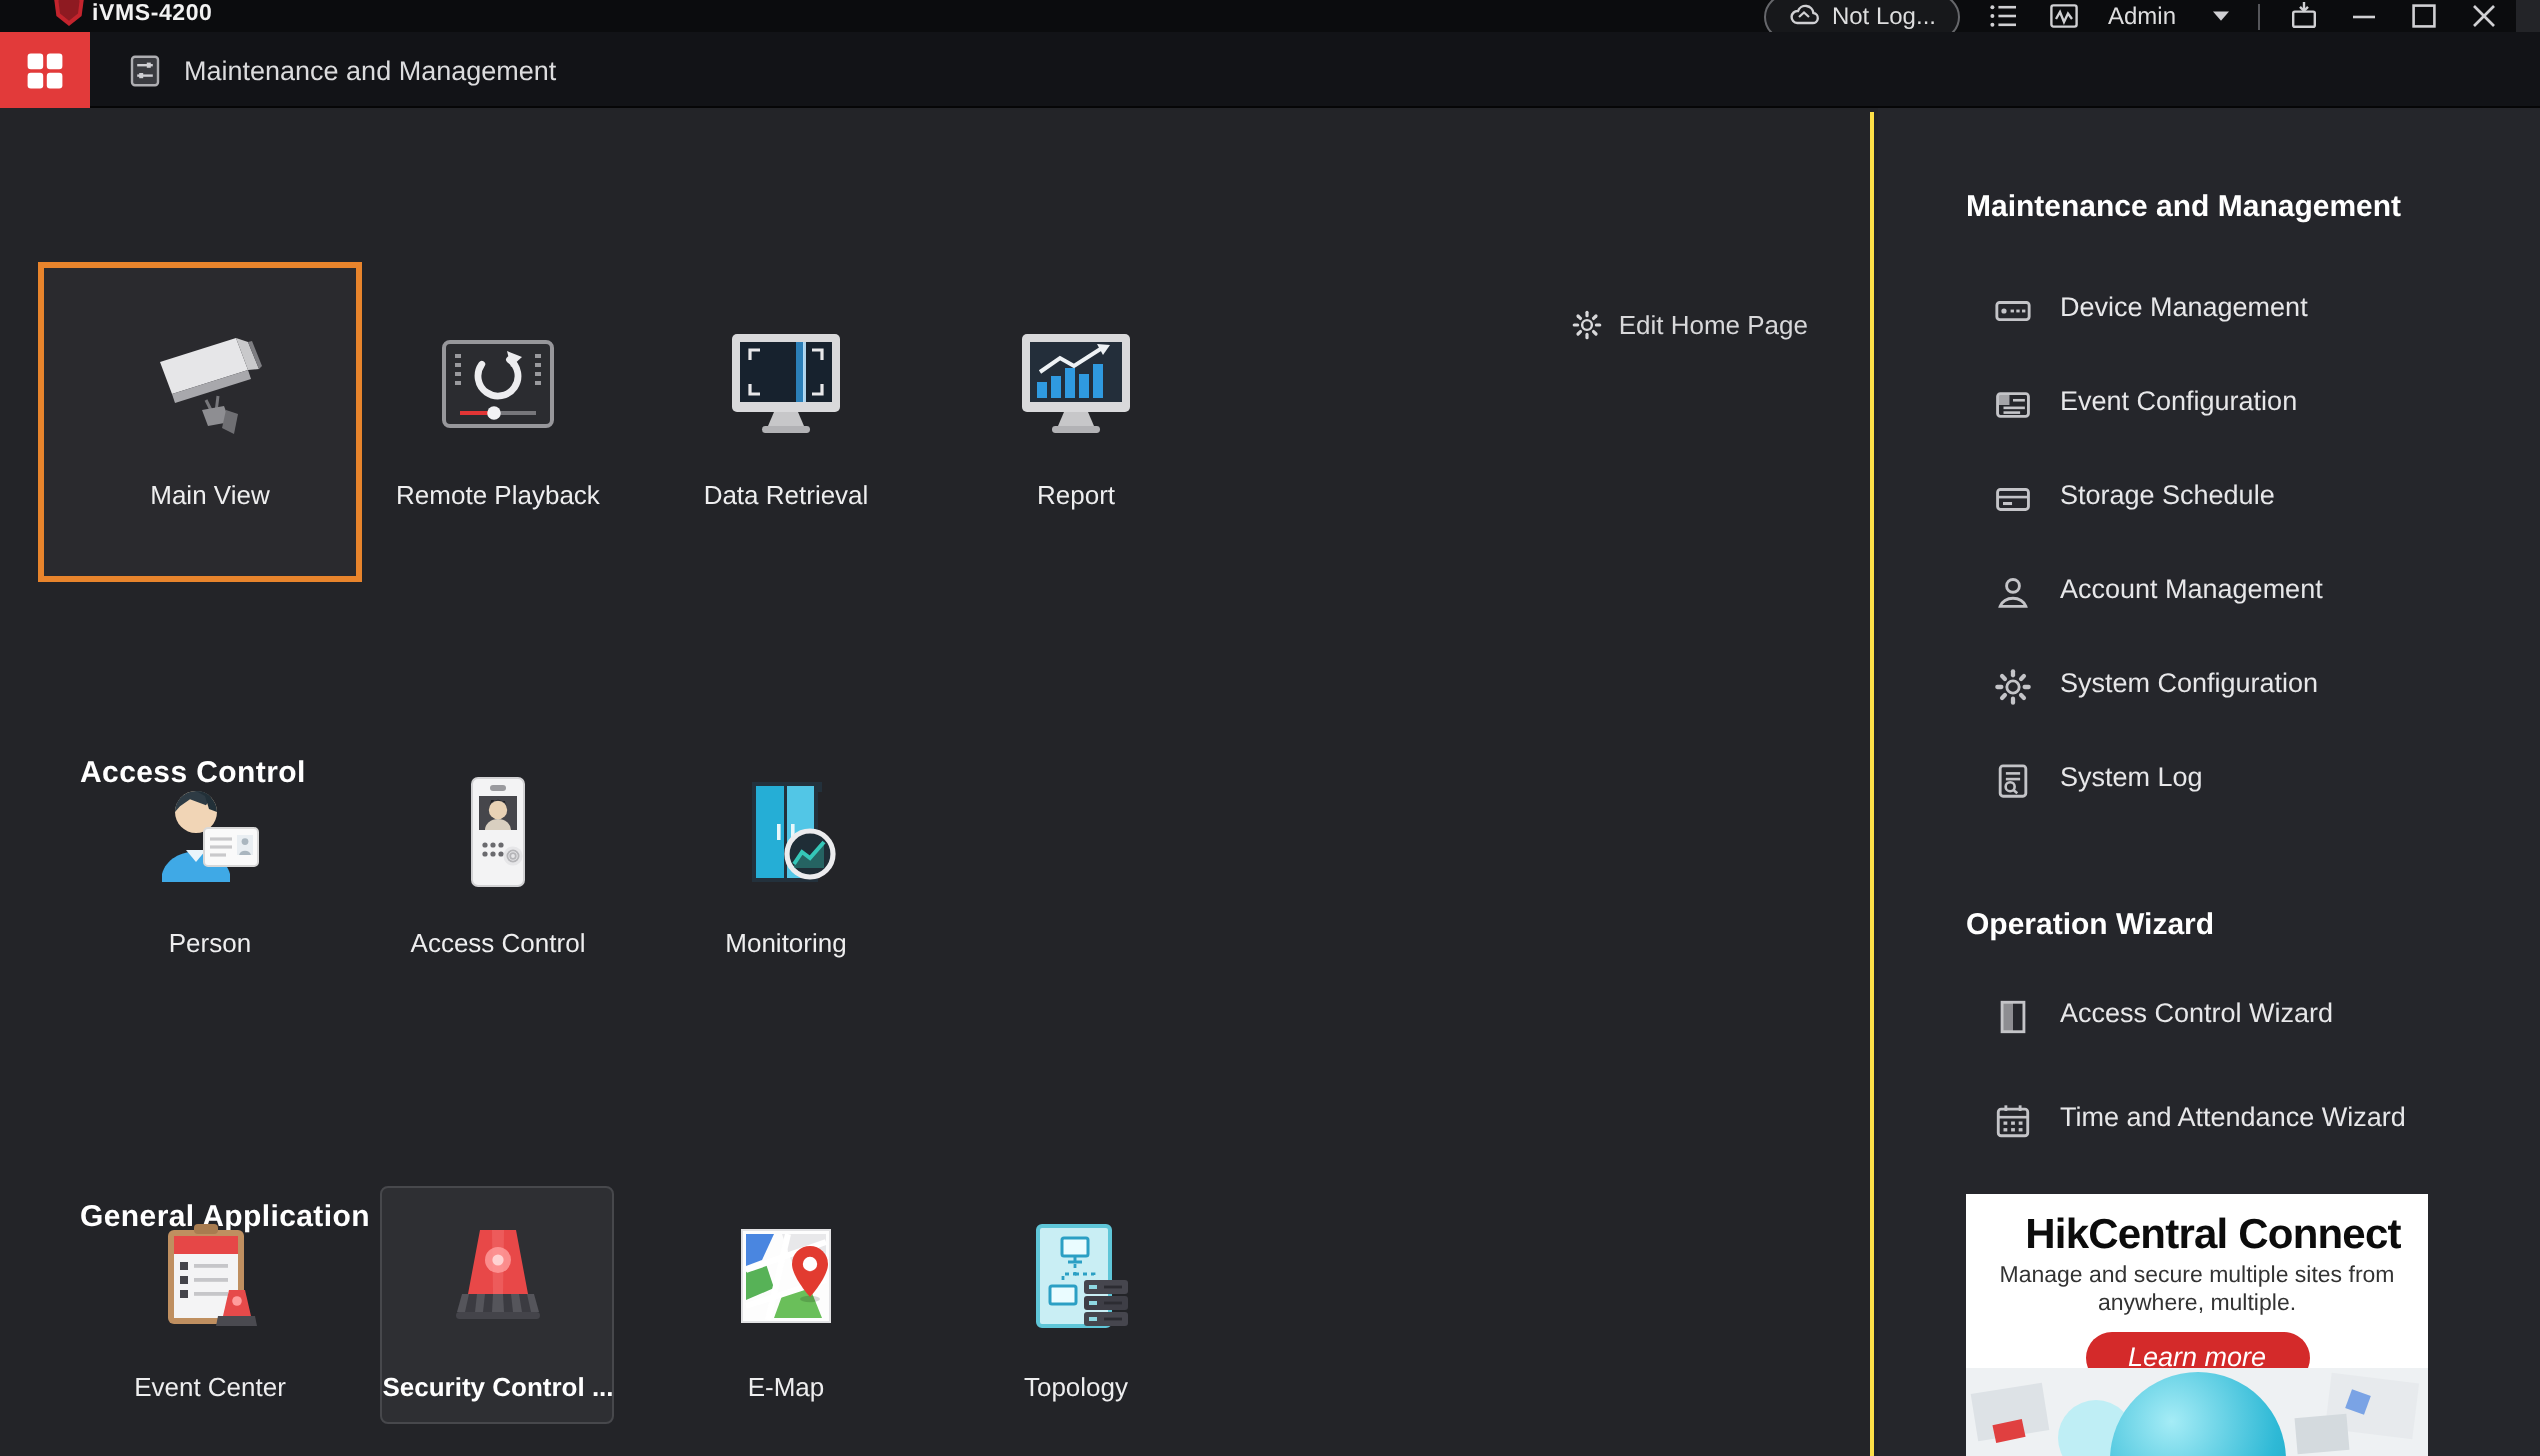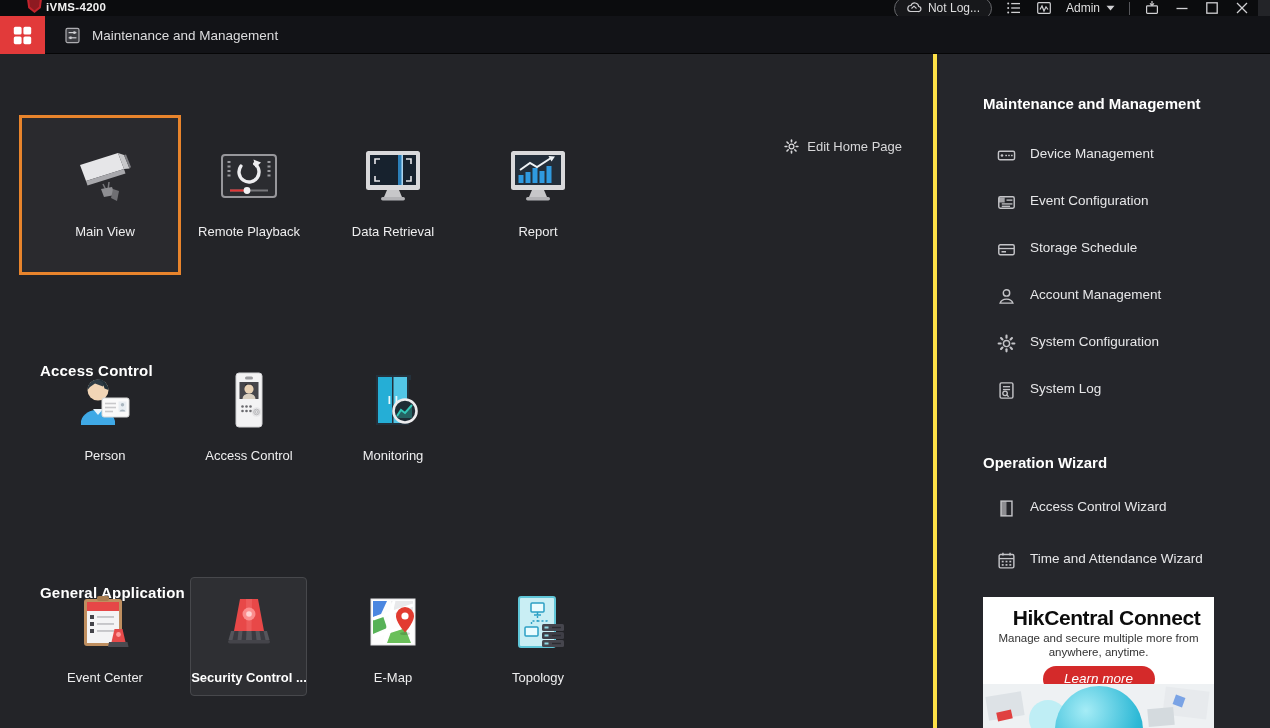--- a/index.html
+++ b/index.html
@@ -9,31 +9,31 @@
        -webkit-font-smoothing:antialiased;}
 
   
   .titlebar{position:absolute;top:0;left:0;right:12px;height:16px;background:#0b0c0e;overflow:hidden;z-index:30;}
   .logo{position:absolute;left:27px;top:-4px;}
   .apptitle{position:absolute;left:46px;top:1px;font-size:11.5px;font-weight:bold;color:#f2f2f2;letter-spacing:.3px;}
   .tb-right{position:absolute;right:8px;top:-7px;height:30px;display:flex;align-items:center;gap:14px;}
   .pill{display:flex;align-items:center;gap:6px;height:23px;padding:0 11px;border:1px solid #66676b;
         border-radius:12px;background:#17181b;color:#dededf;font-size:12px;cursor:pointer;}
   .tbicon{width:16px;height:16px;display:block;}
-  .userwrap{display:flex;align-items:center;gap:6px;color:#dededf;font-size:12px;cursor:pointer;}
+  .userwrap{display:flex;align-items:center;gap:18px;color:#dededf;font-size:12px;cursor:pointer;}
   .vsep{width:1px;height:13px;background:#55565a;}
   .winbtn{width:16px;height:16px;display:block;cursor:pointer;}
 
   
   .tabbar{position:absolute;top:16px;left:0;right:0;height:38px;background:#121317;border-bottom:1px solid #060607;z-index:29;}
   .home-btn{position:absolute;left:0;top:0;width:45px;height:38px;background:#e23a3a;display:flex;align-items:center;justify-content:center;cursor:pointer;}
   .tab{position:absolute;left:48px;top:0;height:38px;display:flex;align-items:center;gap:11px;padding:0 16px;color:#dcdcde;font-size:13.5px;cursor:pointer;}
 
   
-  .main{position:absolute;top:40px;left:0;width:937px;bottom:0;background:#232428;border-right:4px solid #fde047;}
+  .main{position:absolute;top:56px;left:0;width:937px;bottom:0;background:#232428;border-right:2px solid #fde047;}
   .sec-title{position:absolute;left:40px;font-size:15px;font-weight:bold;color:#ffffff;letter-spacing:.2px;white-space:nowrap;}
   .edit-home{position:absolute;right:31px;top:99px;display:flex;align-items:center;gap:8px;color:#d8d8da;font-size:13px;cursor:pointer;}
   .sel-box{position:absolute;left:19px;top:75px;width:162px;height:160px;border:3px solid #e8842c;background:#2a2a2e;}
   .hover-box{position:absolute;left:190px;top:537px;width:117px;height:119px;background:#2e2f33;border:1px solid #47484c;border-radius:4px;}
   .tile{position:absolute;width:144px;text-align:center;cursor:pointer;}
   .tile-icon{width:64px;height:64px;margin:0 auto;}
   .tile-label{margin-top:16px;font-size:13px;color:#eeeeef;white-space:nowrap;}
   .tile-label.bold{font-weight:bold;color:#ffffff;}
   .r1{top:104px}.r2{top:328px}.r3{top:550px}
   .c1{left:33px}.c2{left:177px}.c3{left:321px}.c4{left:466px}
@@ -499,21 +499,21 @@
           <rect x="4" y="11" width="1.6" height="1.4"></rect>
             <rect x="7.2" y="11" width="1.6" height="1.4"></rect>
             <rect x="10.4" y="11" width="1.6" height="1.4"></rect>
         </g>
       </svg>
       <span>Time and Attendance Wizard</span>
     </div>
 
     <div class="banner">
       <div class="banner-title">HikCentral Connect</div>
-      <div class="banner-sub">Manage and secure multiple more from anywhere, anytime.</div>
+      <div class="banner-sub">Manage and secure multiple sites from anywhere, multiple.</div>
       <span class="banner-btn">Learn more</span>
       <div class="banner-art">
         <div class="i1"></div>
           <div class="i2"></div>
           <div class="i3"></div>
         <div class="b2"></div>
           <div class="b1"></div>
         <div class="chip-red"></div>
           <div class="chip-blue"></div>
       </div>

